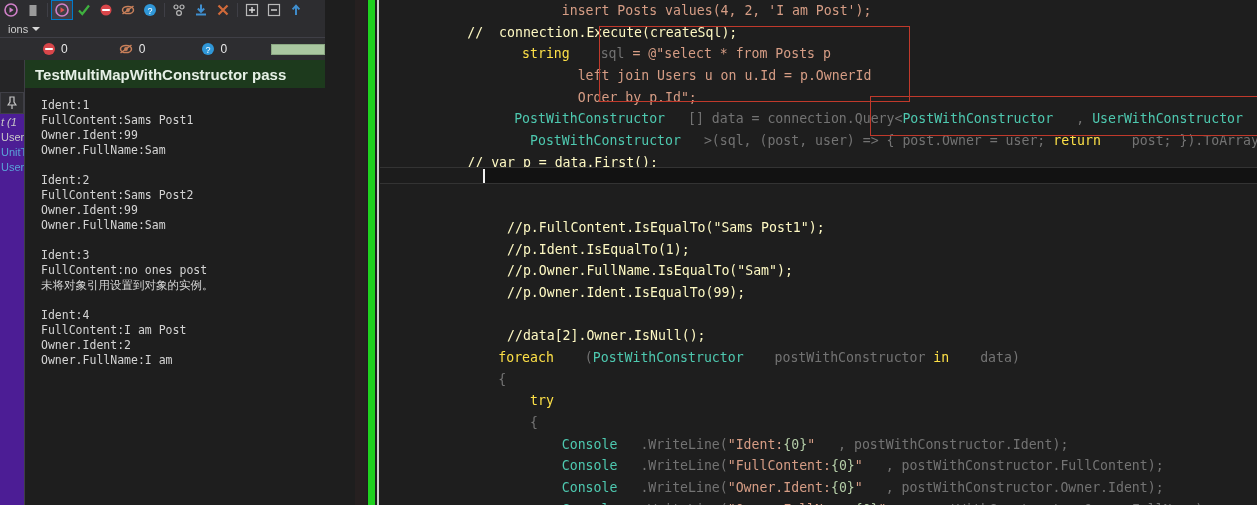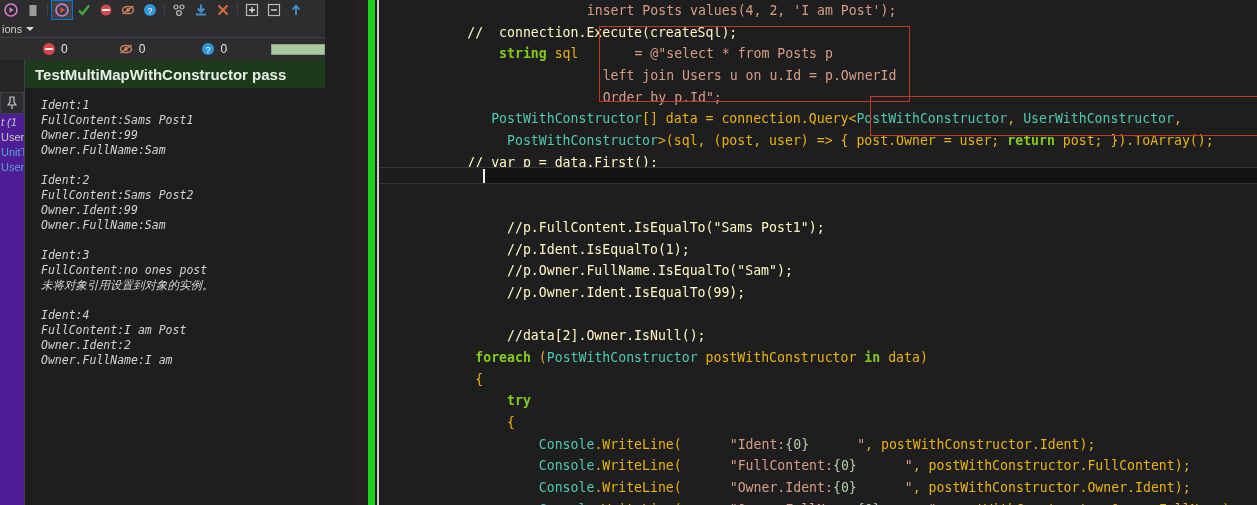--- a/index.html
+++ b/index.html
@@ -26,21 +26,21 @@
   }
   .tb-btn.sel { background: #3f3f46; outline: 1px solid #007acc; outline-offset: -1px; }
   .tb-sep { width: 1px; height: 14px; background: #3f3f46; margin: 0 3px; }
 
   .tb-row2 {
     position: absolute; left: 0; top: 20px; width: 325px; height: 18px;
     background: #2d2d30; display: flex; align-items: center; border-bottom: 1px solid #3f3f46;
   }
   .tb-row2 .lbl {
     color: #cfcfcf; font-family: "Liberation Sans", sans-serif; font-size: 11px;
-    margin-left: 2px;
+    margin-left: 8px;
   }
   .caret { width: 0; height: 0; border-left: 4px solid transparent; border-right: 4px solid transparent;
            border-top: 4px solid #d8d8d8; margin-left: 4px; }
 
   .stat-row {
     position: absolute; left: 0; top: 38px; width: 325px; height: 22px;
     background: #2d2d30; display: flex; align-items: center;
   }
   .stat {
     display: flex; align-items: center; gap: 5px;
@@ -72,21 +72,20 @@
   }
   #result-title {
     height: 28px; background: #1d3a1d; color: #e6f0e6;
     font-family: "Liberation Sans", sans-serif; font-weight: bold; font-size: 15px;
     display: flex; align-items: center; padding-left: 10px; white-space: nowrap; overflow: hidden;
   }
   #result-body {
     padding: 10px 0 0 16px; color: #d4d4d4;
     font-family: "DejaVu Sans Mono", monospace; font-size: 11.5px; line-height: 15px;
     white-space: pre;
-    font-style: italic;
   }
   #result-body .blank { height: 15px; }
 
   
   #editor {
     position: absolute; left: 380px; top: 0; width: 877px; height: 505px;
     background: #1e1e1e; overflow: hidden;
   }
   #margin-green {
     position: absolute; left: 368px; top: 0; width: 7px; height: 505px; background: #1fd11f;
@@ -101,26 +100,26 @@
     position: absolute; left: 355px; top: 0; width: 12px; height: 505px; background: #262020;
   }
 
   .code {
     position: absolute; left: 0; top: 0;
     font-family: "DejaVu Sans Mono", monospace;
     font-size: 13.2px; line-height: 21.7px;
     white-space: pre; color: #d4d4d4;
   }
   .ln { height: 21.7px; }
-  .kw   { color: #84cc16; font-weight: bold; }
+  .kw   { color: #fde047; }
   .type { color: #4ec9b0; }
-  .str  { color: #d69d85; margin-left: 48px; }
+  .str  { color: #d69d85; }
   .cmt  { color: #fef9c3; }
   .num  { color: #b5cea8; }
-  .plain{ color: #eab308; }
+  .plain{ color: #737373; padding-left: 23px; }
   .fmt  { color: #b5cea8; }
 
   
   .redbox { position: absolute; border: 1px solid #c0392b; pointer-events: none; }
 
   
   #sel-bar {
     position: absolute; left: 0px; top: 167px; width: 877px; height: 17px;
     background: #121212; border-top: 1px solid #333; border-bottom: 1px solid #333;
   }

